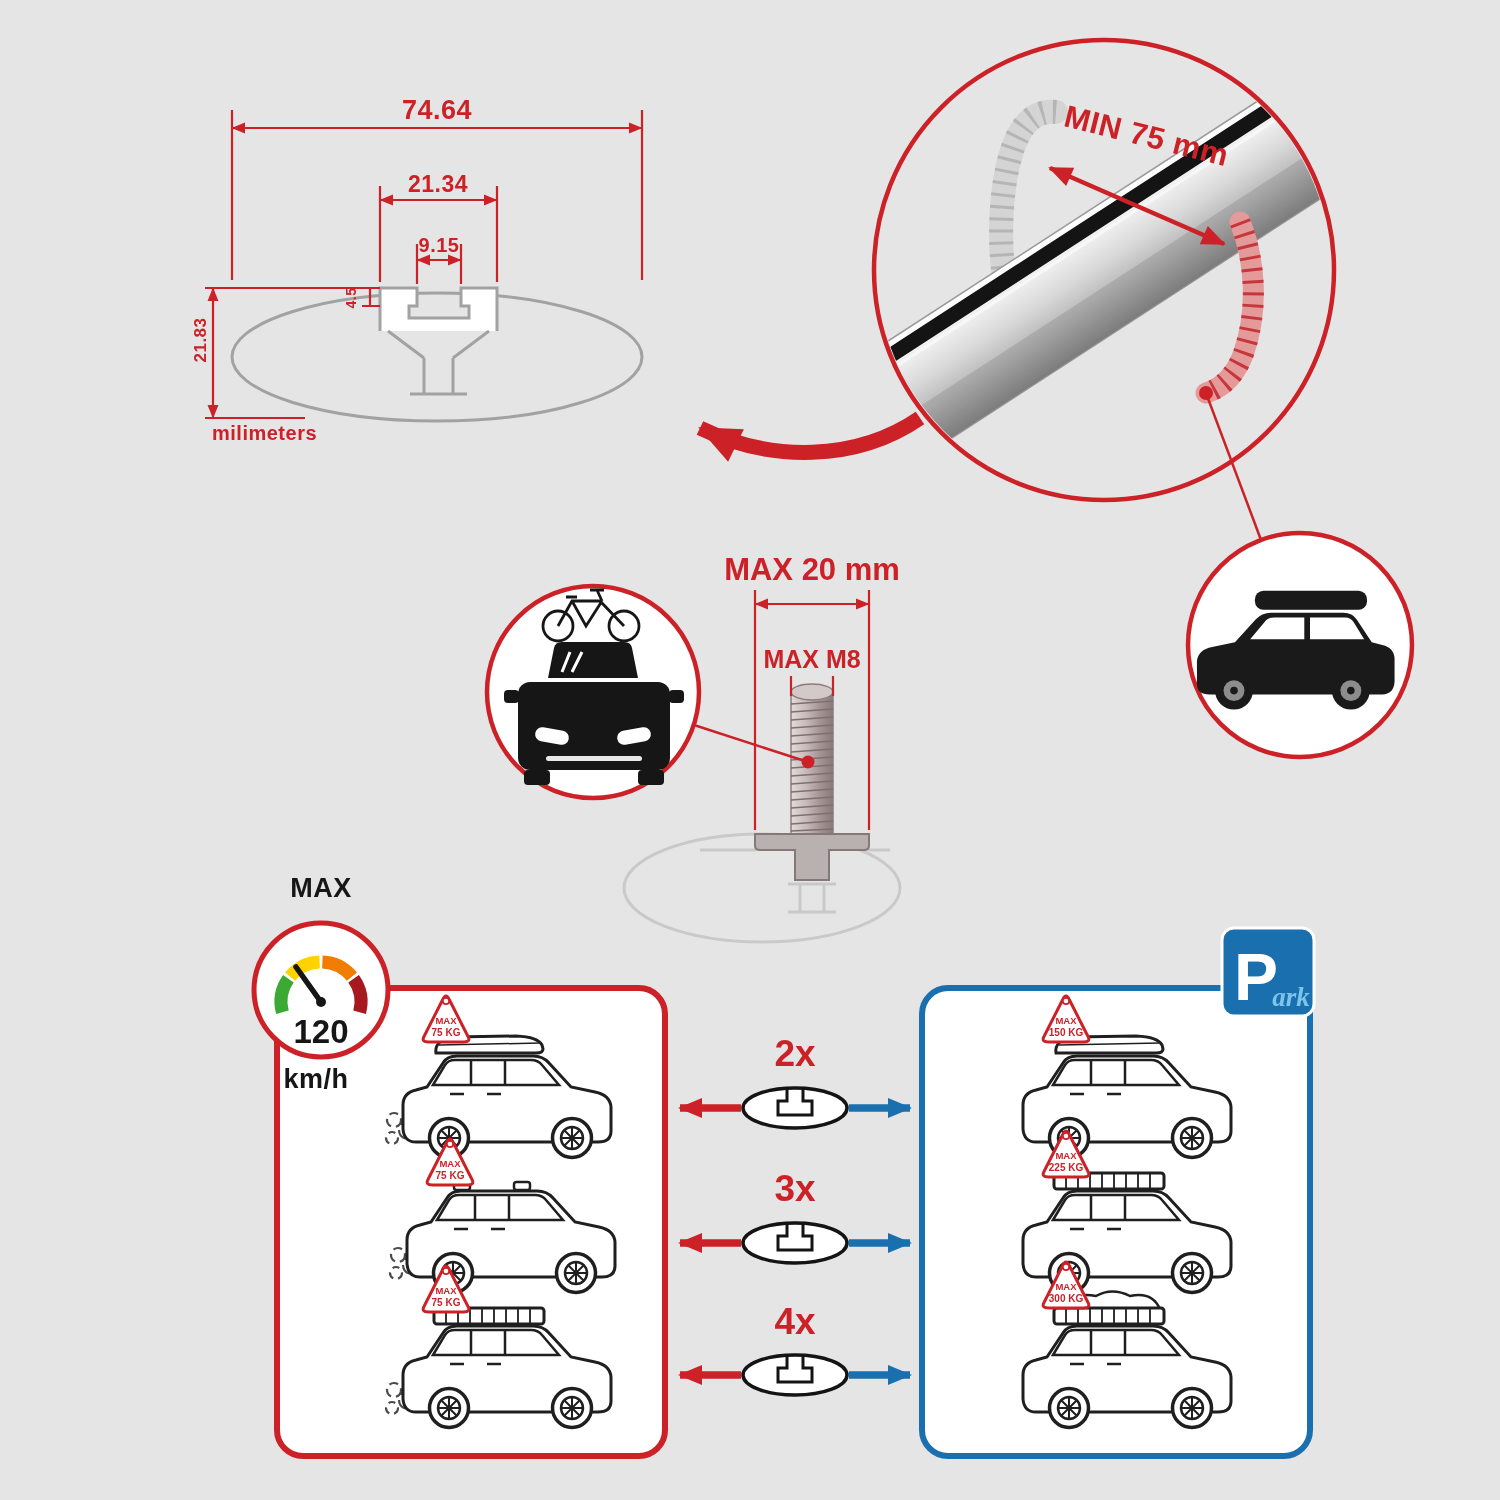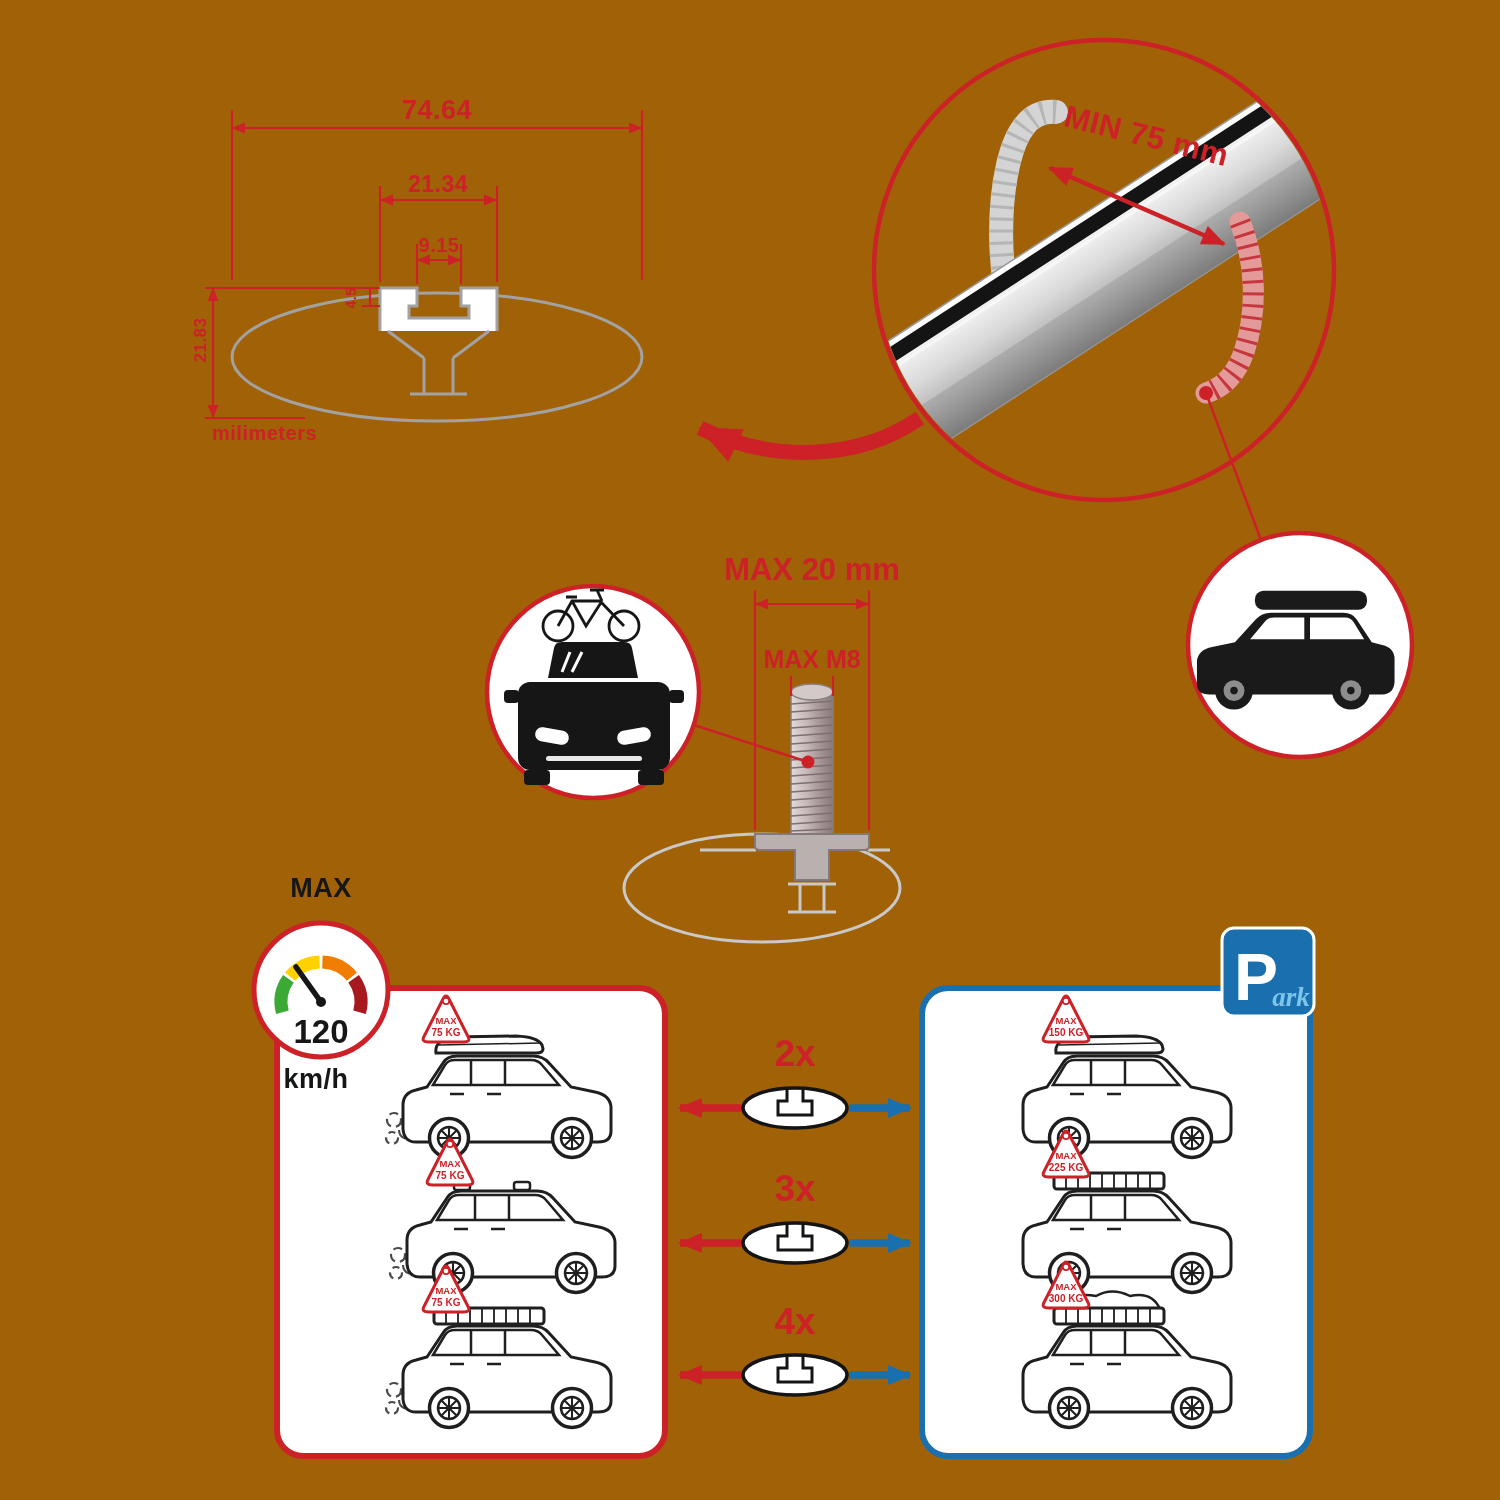--- a/index.html
+++ b/index.html
@@ -1,16 +1,16 @@
 <!DOCTYPE html>
 <html><head>
 <meta charset="utf-8">
 <style>
   html,body{margin:0;padding:0;background:#ffffff;}
-  .stage{position:relative;width:1500px;height:1500px;background:#a16207;overflow:hidden;}
+  .stage{position:relative;width:1500px;height:1500px;background:#e5e5e5;overflow:hidden;}
   svg{display:block;}
   text{font-family:"Liberation Sans","DejaVu Sans",sans-serif;}
   .red{fill:#cc2127;}
   .blk{fill:#161616;}
   .dim{font-weight:600;letter-spacing:.5px;}
   .bold{font-weight:700;}
   .script{font-family:"Liberation Serif","DejaVu Serif",serif;font-style:italic;font-weight:700;fill:#7cc4ea;}
 </style>
 </head>
 <body>

